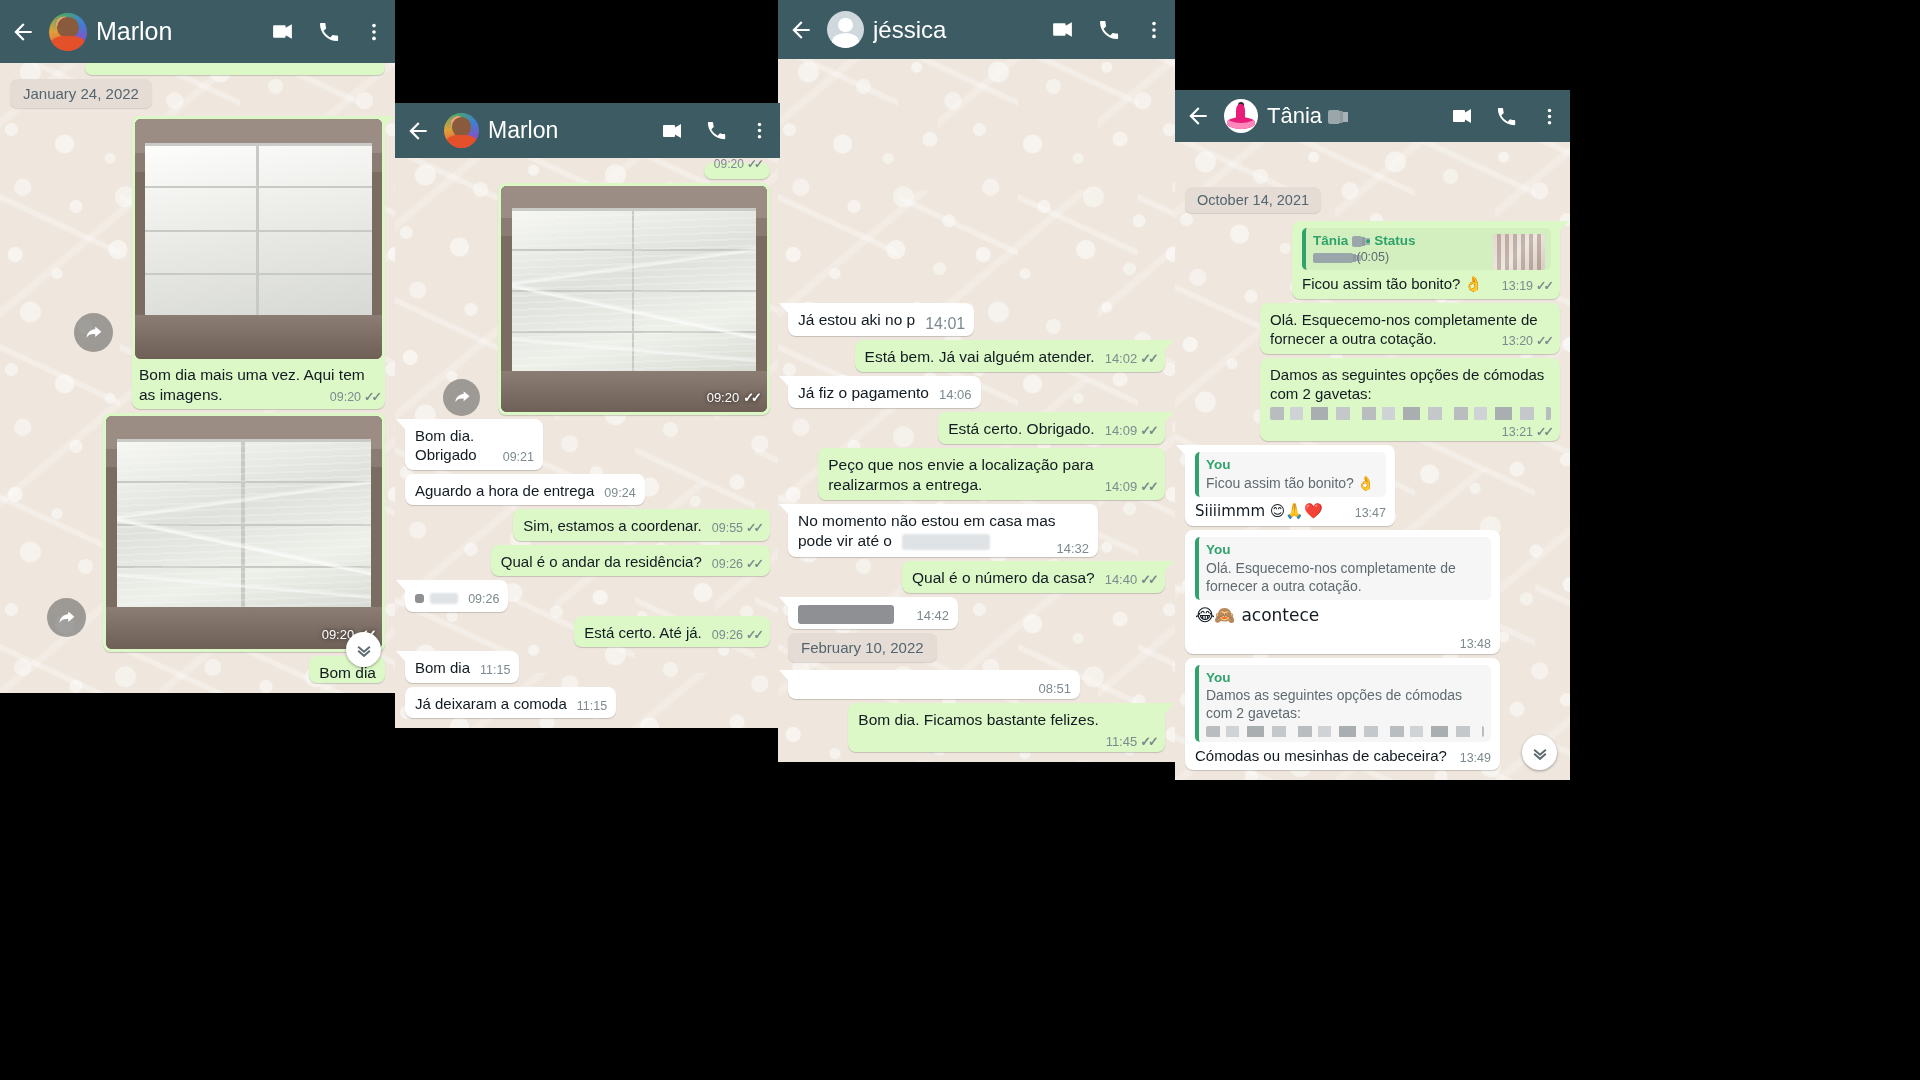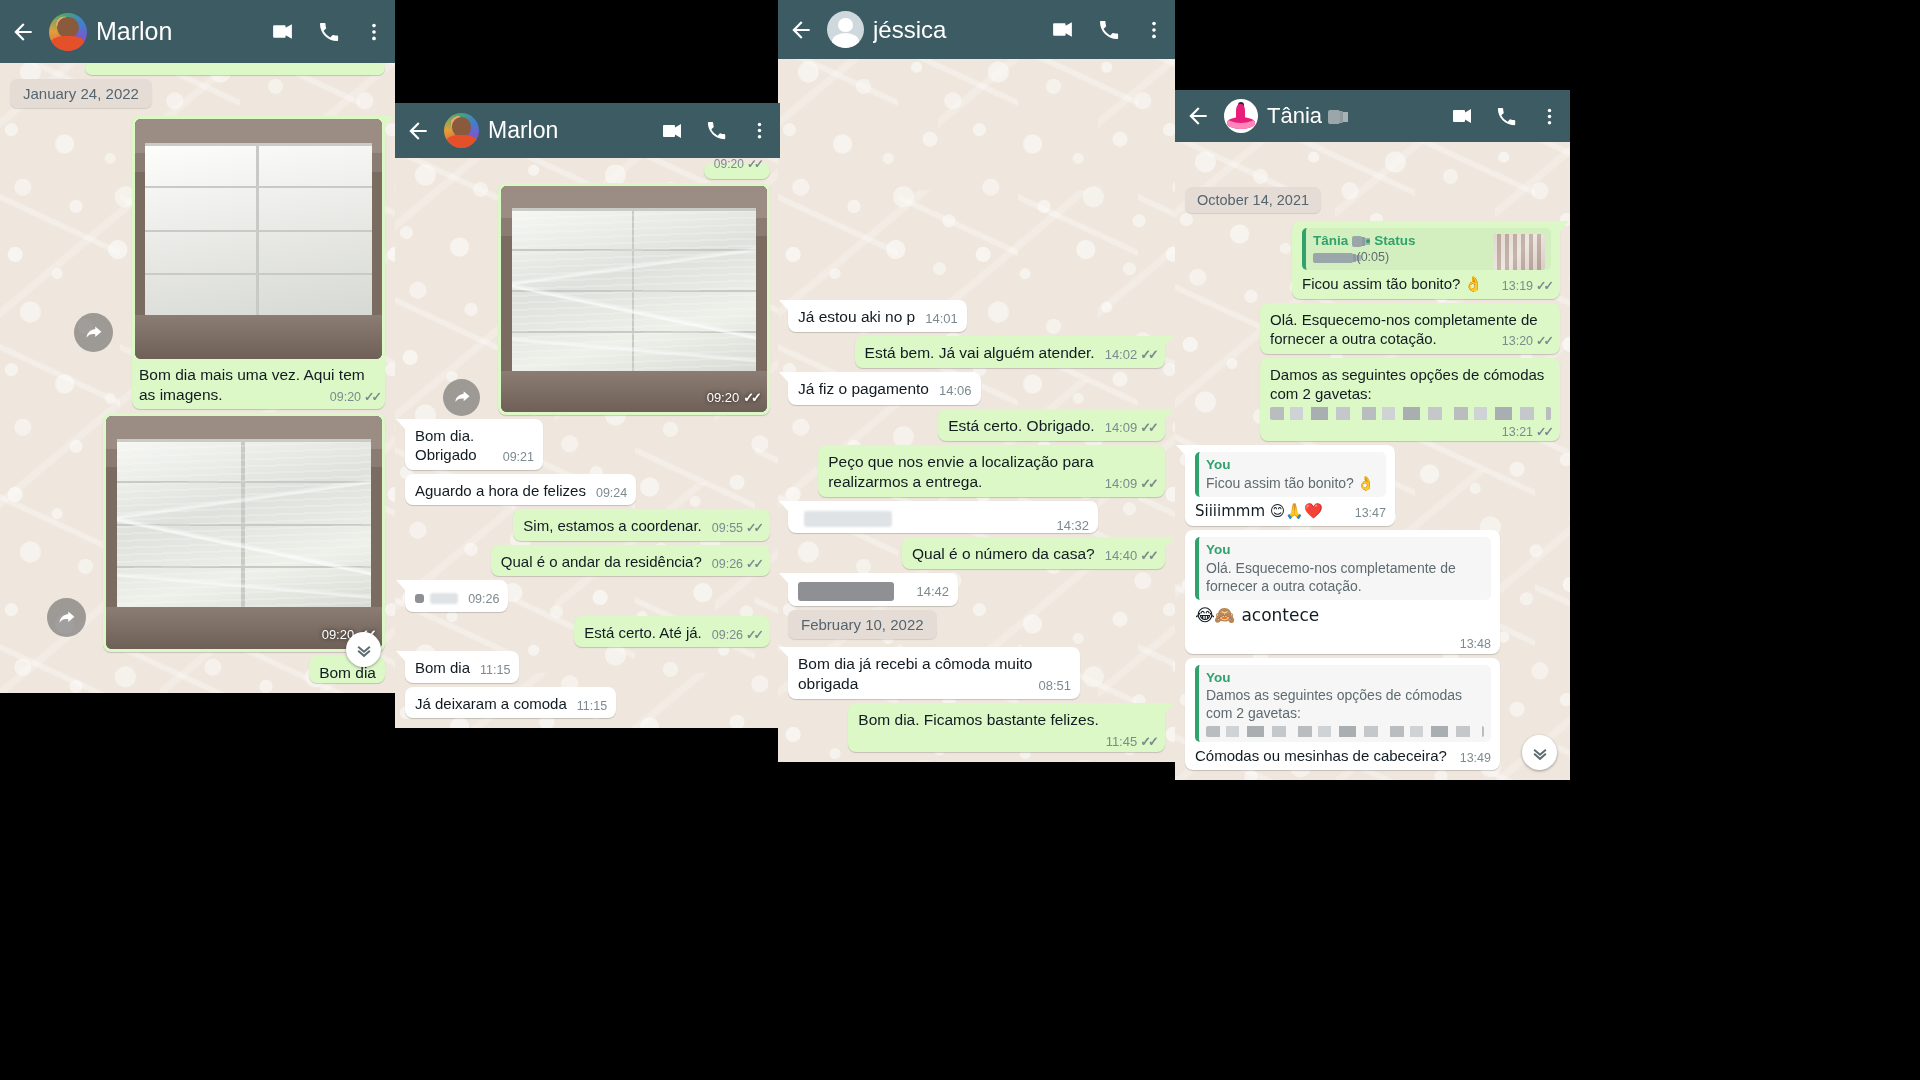--- a/index.html
+++ b/index.html
@@ -353,21 +353,21 @@
             <span class="txt">Bom dia.
 Obrigado</span>
             <span class="meta" style="font-size:12.5px;margin-left:26px;">
               <span>09:21</span>
             </span>
           </div>
         </div>
 
         <div class="row in">
           <div class="bubble in noTail">
-            <span class="txt">Aguardo a hora de felizes</span>
+            <span class="txt">Aguardo a hora de entrega</span>
             <span class="meta" style="font-size:12.5px;">
               <span>09:24</span>
             </span>
           </div>
         </div>
 
         <div class="row out">
           <div class="bubble out noTail">
             <span class="txt">Sim, estamos a coordenar.</span>
             <span class="meta" style="font-size:12.5px;">
@@ -463,21 +463,21 @@
         </span>
       </span>
     </div>
 
     <div class="chat" style="top:59px;">
       <div class="msgs" style="font-size:15.5px;">
 
         <div class="row in" style="margin-top:2px;">
           <div class="bubble in">
             <span class="txt">Já estou aki no p</span>
-            <span class="meta" style="font-size:13px;justify-content:flex-end;">
+            <span class="meta" style="font-size:16px;justify-content:flex-end;">
               <span>14:01</span>
             </span>
           </div>
         </div>
 
         <div class="row out">
           <div class="bubble out">
             <span class="txt">Está bem. Já vai alguém atender.</span>
             <span class="meta" style="font-size:13px;">
               <span>14:02</span>
@@ -510,20 +510,21 @@
             <span class="txt">Peço que nos envie a localização para realizarmos a entrega.</span>
             <span class="meta" style="font-size:13px;">
               <span>14:09</span>
               <span class="ticks">✓✓</span>
             </span>
           </div>
         </div>
 
         <div class="row in">
           <div class="bubble in" style="max-width:92%; width:310px;">
+            <span class="txt">No momento não estou em casa mas pode vir até o</span>
             <span class="blurbox" style="width:88px;height:16px;margin-left:6px;"></span>
             <span class="meta" style="font-size:13px; top:10px;">
               <span>14:32</span>
             </span>
           </div>
         </div>
 
         <div class="row out">
           <div class="bubble out">
             <span class="txt">Qual é o número da casa?</span>
@@ -542,21 +543,20 @@
             </span>
           </div>
         </div>
 
         <div class="divider">
           <span style="font-size:15px; padding:6px 13px;">February 10, 2022</span>
         </div>
 
         <div class="row in">
           <div class="bubble in" style="width:292px;">
-            <span class="txt">Bom dia já recebi a cômoda muito obrigada</span>
             <span class="meta" style="font-size:13px;">
               <span>08:51</span>
             </span>
           </div>
         </div>
 
         <div class="row out">
           <div class="bubble out">
             <span class="txt">Bom dia. Ficamos bastante felizes.</span>
             <span class="meta" style="font-size:13px;">

